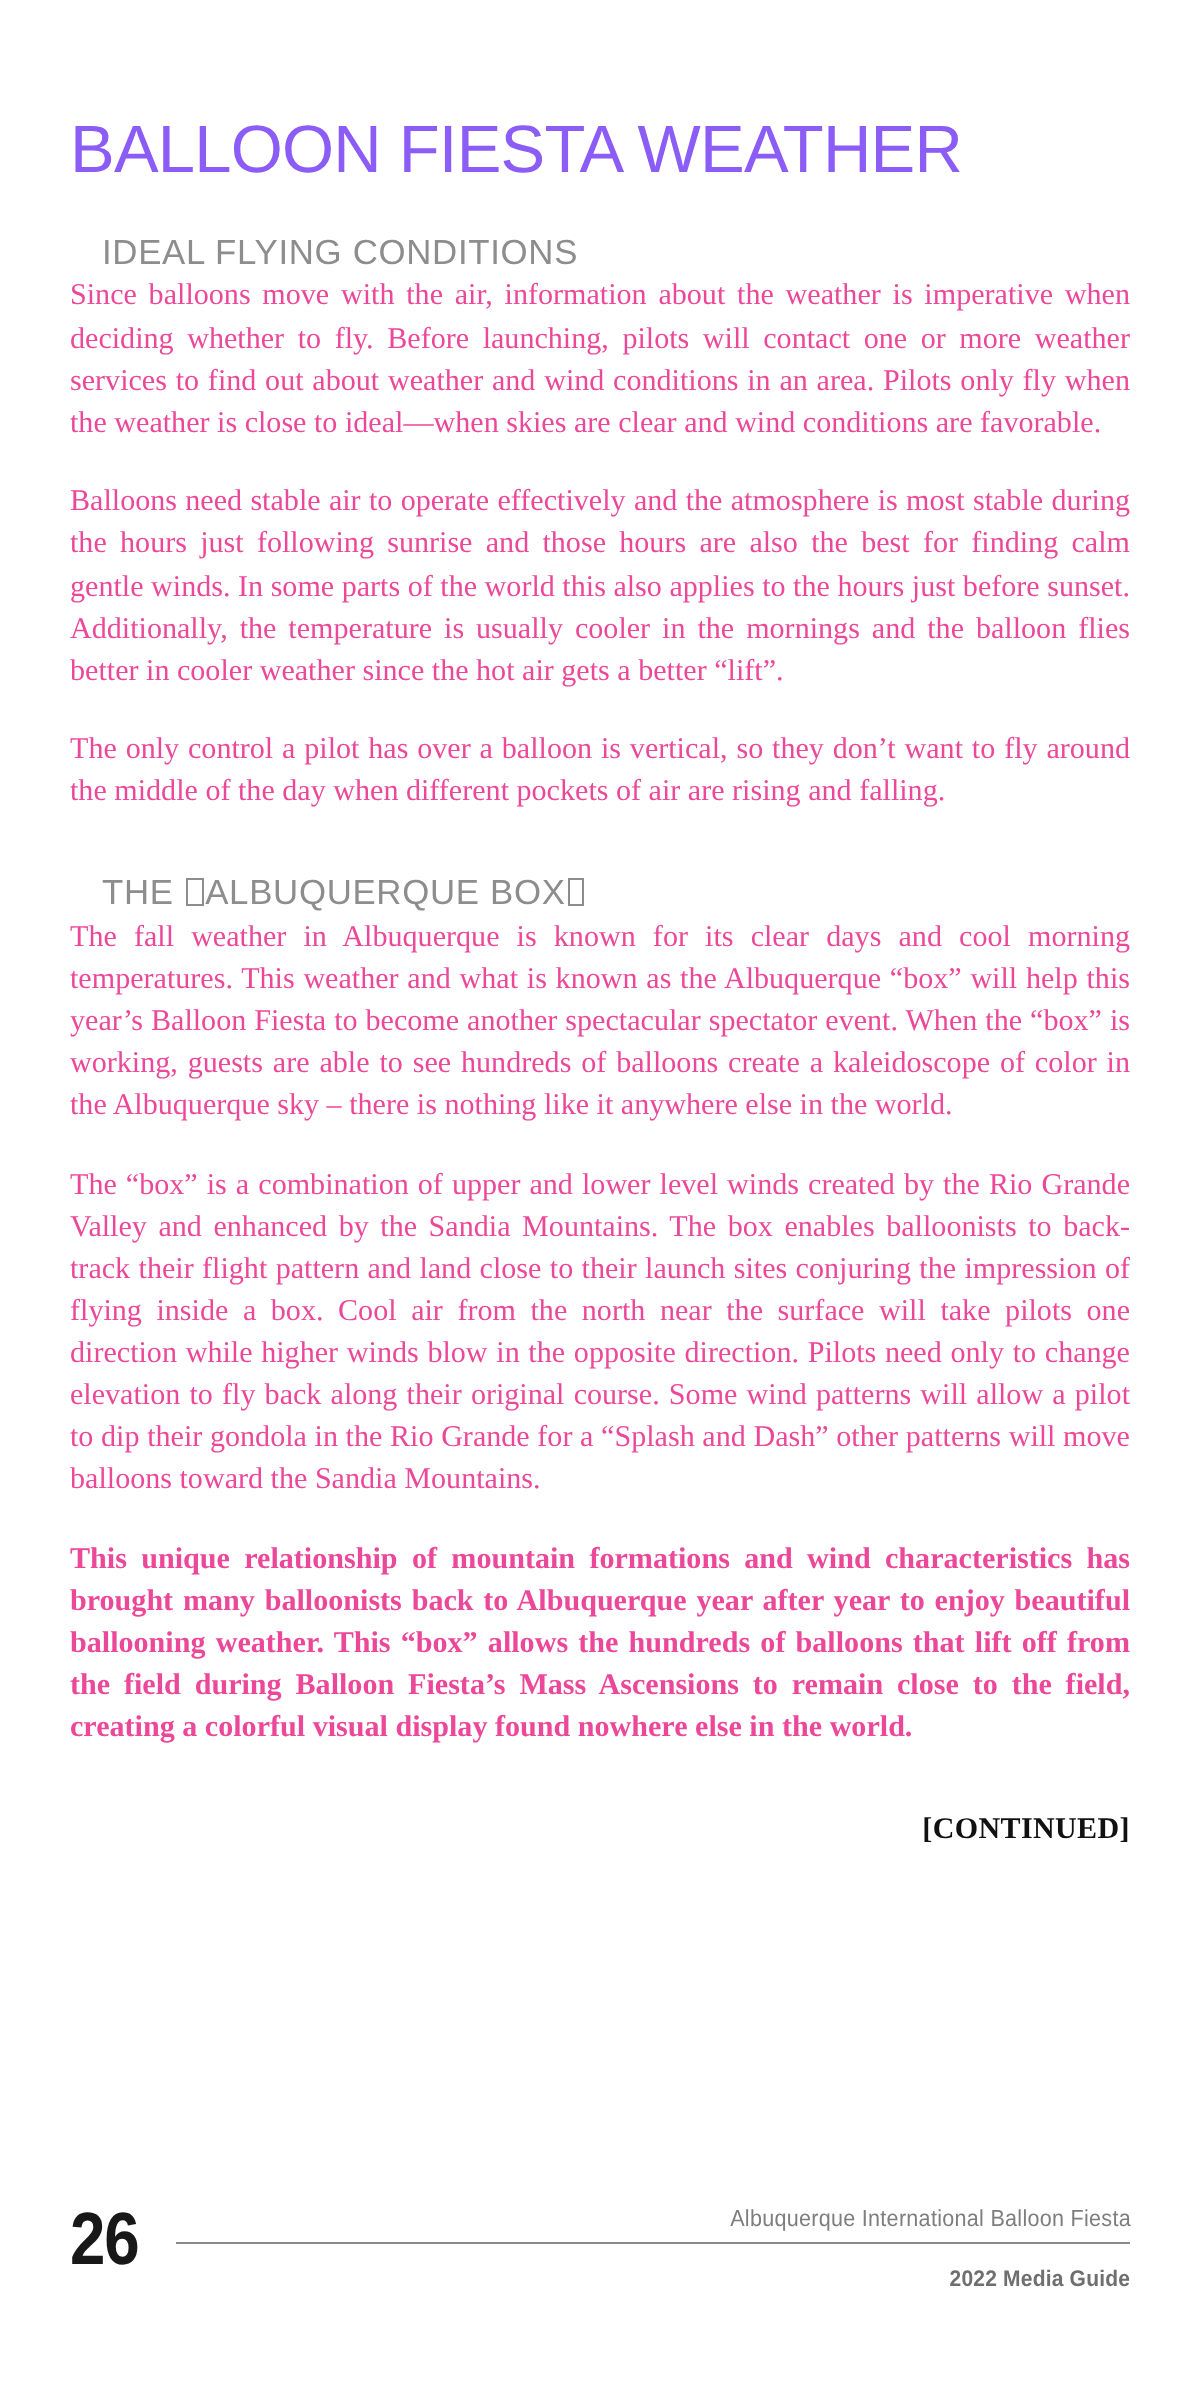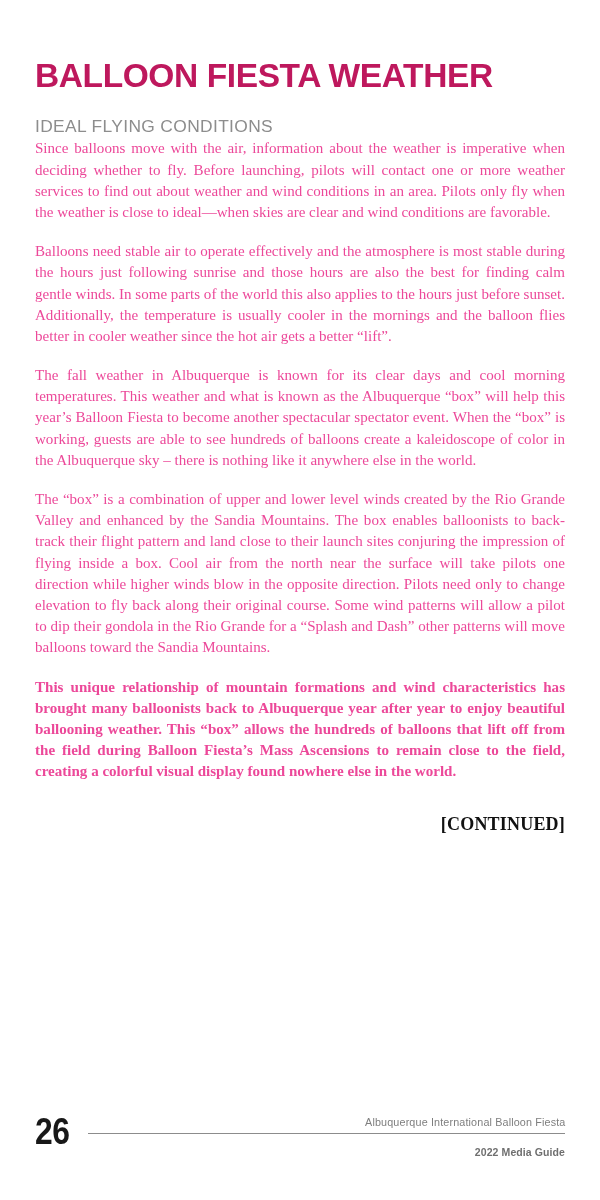--- a/index.html
+++ b/index.html
@@ -29,37 +29,37 @@
   .content {
     position: absolute;
     left: 35px;
     top: 58px;
     width: 530px;
   }
 
   
   .page-title {
     font-family: "Liberation Sans", sans-serif;
-    font-weight: bold;
+    font-weight: normal;
     font-size: 33.5px;
     letter-spacing: -0.4px;
     line-height: 1.08;
-    color: #be185d;
+    color: #8b5cf6;
     margin: 0 0 21px 0;
     white-space: nowrap;
   }
 
   
   .section-heading {
     font-family: "Liberation Sans", sans-serif;
     font-weight: normal;
     font-size: 17.4px;
     letter-spacing: 0.35px;
     color: #8d8d8d;
-    margin: 0 0 1px 0;
+    margin: 0 0 1px 16px;
     line-height: 1.28;
     white-space: nowrap;
   }
   .section-heading.second {
     margin-top: 28px;
   }
 
   .tofu {
     display: inline-block;
     width: 0.50em;
@@ -86,32 +86,32 @@
     font-weight: bold;
   }
   p.tight {
     margin-bottom: 18px;
   }
 
   
   .continued {
     font-family: "Liberation Serif", serif;
     font-weight: bold;
-    font-size: 18px;
+    font-size: 15px;
     letter-spacing: 0.2px;
     text-align: right;
     color: #111111;
     margin-top: 32px;
   }
 
   
   .footer {
     position: absolute;
     left: 35px;
-    bottom: 34px;
+    bottom: 46px;
     width: 530px;
     height: 62px;
     margin-top: 24px;
   }
   .footer-number {
     position: absolute;
     left: 0;
     bottom: 16px;
     font-family: "Liberation Sans", sans-serif;
     font-weight: bold;
@@ -165,21 +165,23 @@
   <div class="content">
 
     <h1 class="page-title">BALLOON FIESTA WEATHER</h1>
 
     <h2 class="section-heading">IDEAL FLYING CONDITIONS</h2>
 
     <p class="body">Since balloons move with the air, information about the weather is imperative when deciding whether to fly. Before launching, pilots will contact one or more weather services to find out about weather and wind conditions in an area. Pilots only fly when the weather is close to ideal—when skies are clear and wind conditions are favorable.</p>
 
     <p class="body">Balloons need stable air to operate effectively and the atmosphere is most stable during the hours just following sunrise and those hours are also the best for finding calm gentle winds. In some parts of the world this also applies to the hours just before sunset. Additionally, the temperature is usually cooler in the mornings and the balloon flies better in cooler weather since the hot air gets a better “lift”.</p>
 
+    <p class="body tight">The only control a pilot has over a balloon is vertical, so they don’t want to fly around the middle of the day when different pockets of air are rising and falling.</p>
 
+    <h2 class="section-heading second"><span>THE </span><span class="tofu"></span><span>ALBUQUERQUE BOX</span><span class="tofu"></span></h2>
 
     <p class="body">The fall weather in Albuquerque is known for its clear days and cool morning temperatures.  This weather and what is known as the Albuquerque “box” will help this year’s Balloon Fiesta to become another spectacular spectator event. When the “box” is working, guests are able to see hundreds of balloons create a kaleidoscope of color in the Albuquerque sky – there is nothing like it anywhere else in the world.</p>
 
     <p class="body">The “box” is a combination of upper and lower level winds created by the Rio Grande Valley and enhanced by the Sandia Mountains.  The box enables balloonists to back-track their flight pattern and land close to their launch sites conjuring the impression of flying inside a box.  Cool air from the north near the surface will take pilots one direction while higher winds blow in the opposite direction.  Pilots need only to change elevation to fly back along their original course.  Some wind patterns will allow a pilot to dip their gondola in the Rio Grande for a “Splash and Dash” other patterns will move balloons toward the Sandia Mountains.</p>
 
     <p class="body">This unique relationship of mountain formations and wind characteristics has brought many balloonists back to Albuquerque year after year to enjoy beautiful ballooning weather.  This “box” allows the hundreds of balloons that lift off from the field during Balloon Fiesta’s Mass Ascensions to remain close to the field, creating a colorful visual display found nowhere else in the world.</p>
 
     <div class="continued">[CONTINUED]</div>
 
   </div>

